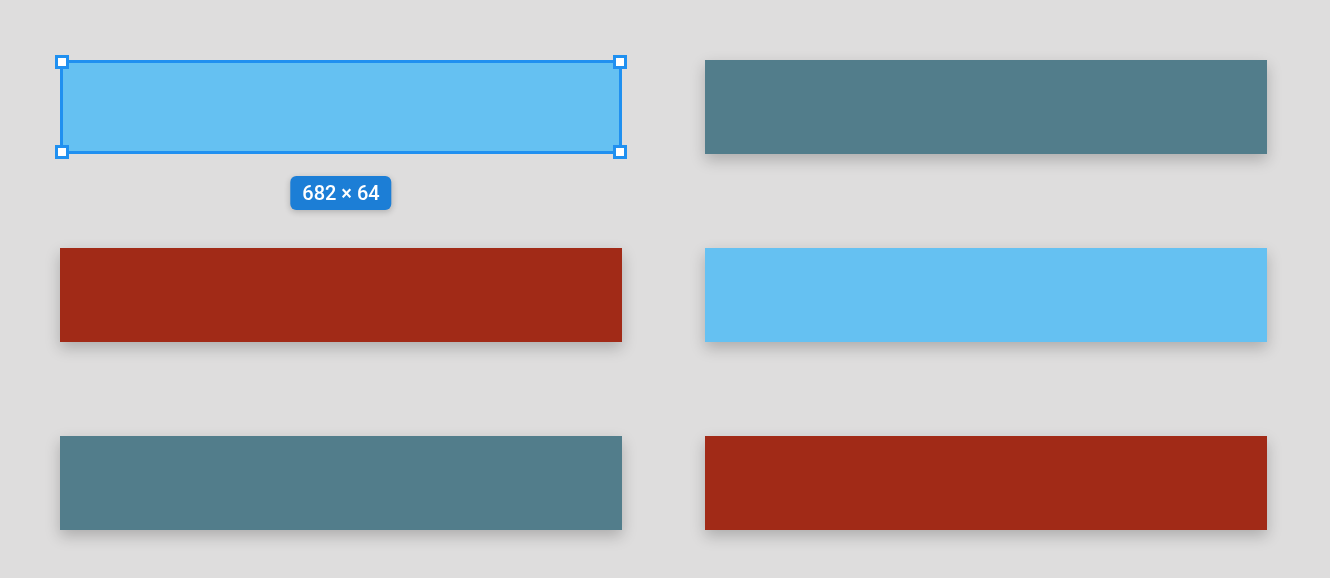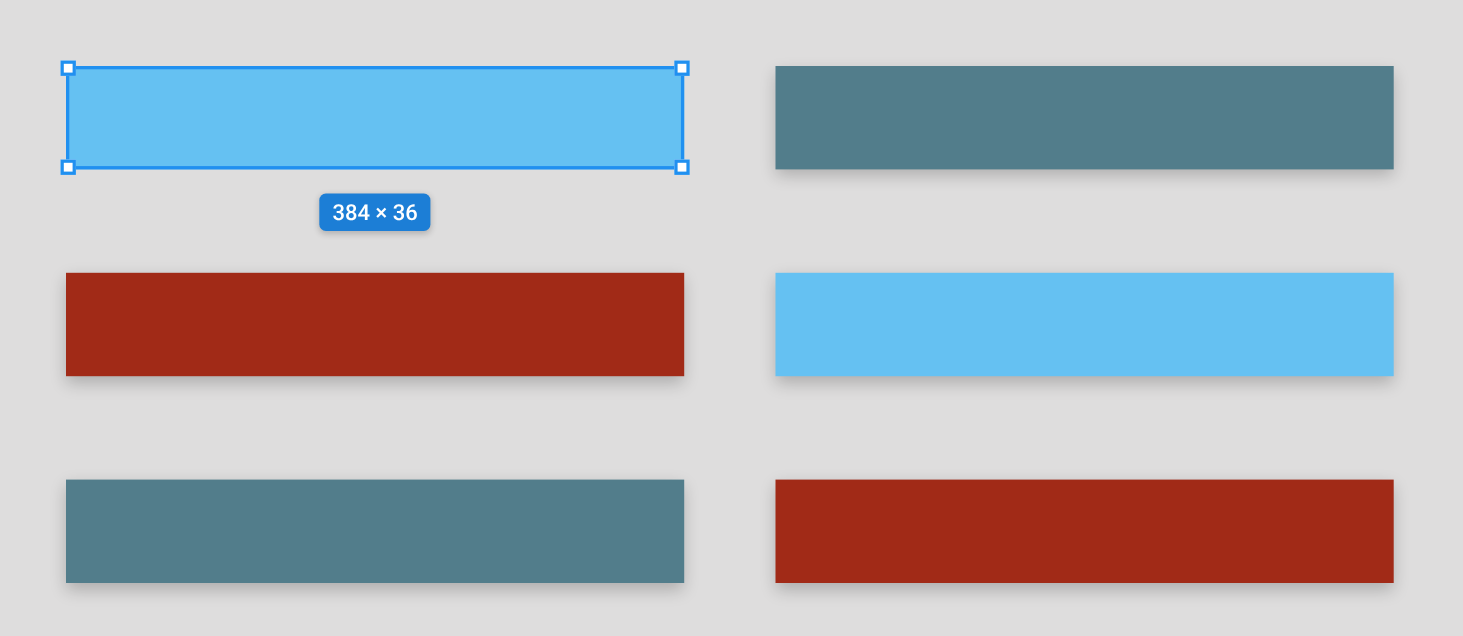--- a/index.html
+++ b/index.html
@@ -63,19 +63,19 @@
 <body>
 
 <div class="canvas">
     <div class="block" style="left: 60px; top: 60px; width: 562px; height: 94px; background: rgb(101, 193, 242); box-shadow: none;"></div>
     <div class="selection-overlay" style="left: 60px; top: 60px; width: 562px; height: 94px;">
       <div class="handle tl"></div>
       <div class="handle tr"></div>
       <div class="handle bl"></div>
       <div class="handle br"></div>
     </div>
-    <div class="size-badge" style="left: 341px; top: 176px;">384 × 36</div>
+    <div class="size-badge" style="left: 341px; top: 176px;">682 × 64</div>
     <div class="block" style="left: 705px; top: 60px; width: 562px; height: 94px; background: rgb(82, 125, 139);"></div>
     <div class="block" style="left: 60px; top: 248px; width: 562px; height: 94px; background: rgb(161, 42, 23);"></div>
     <div class="block" style="left: 705px; top: 248px; width: 562px; height: 94px; background: rgb(101, 193, 242);"></div>
     <div class="block" style="left: 60px; top: 436px; width: 562px; height: 94px; background: rgb(82, 125, 139);"></div>
     <div class="block" style="left: 705px; top: 436px; width: 562px; height: 94px; background: rgb(161, 42, 23);"></div>
   </div>
 
 </body></html>

